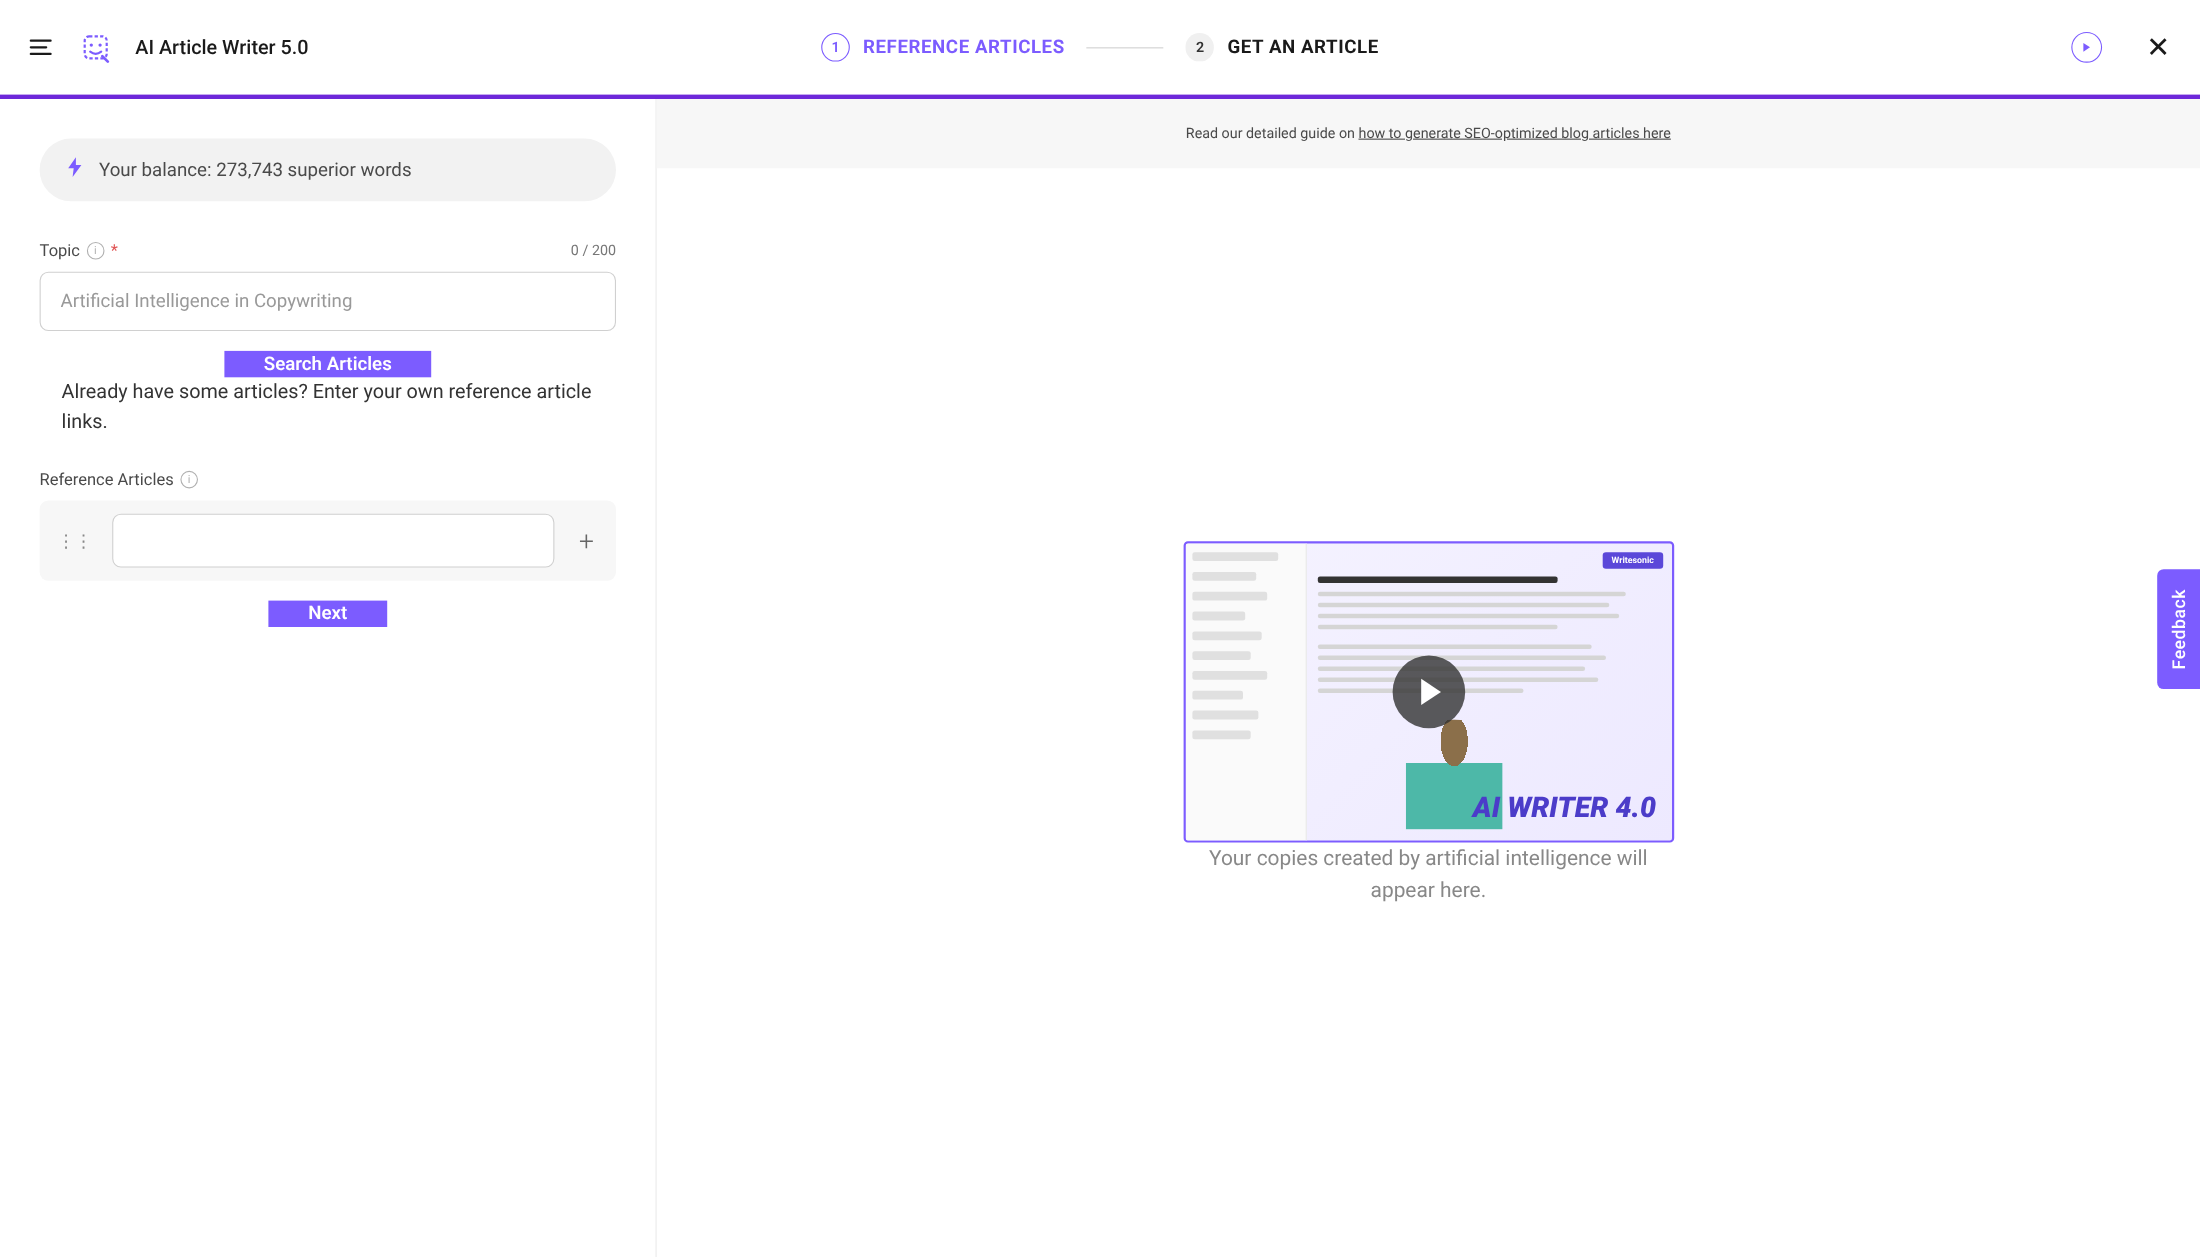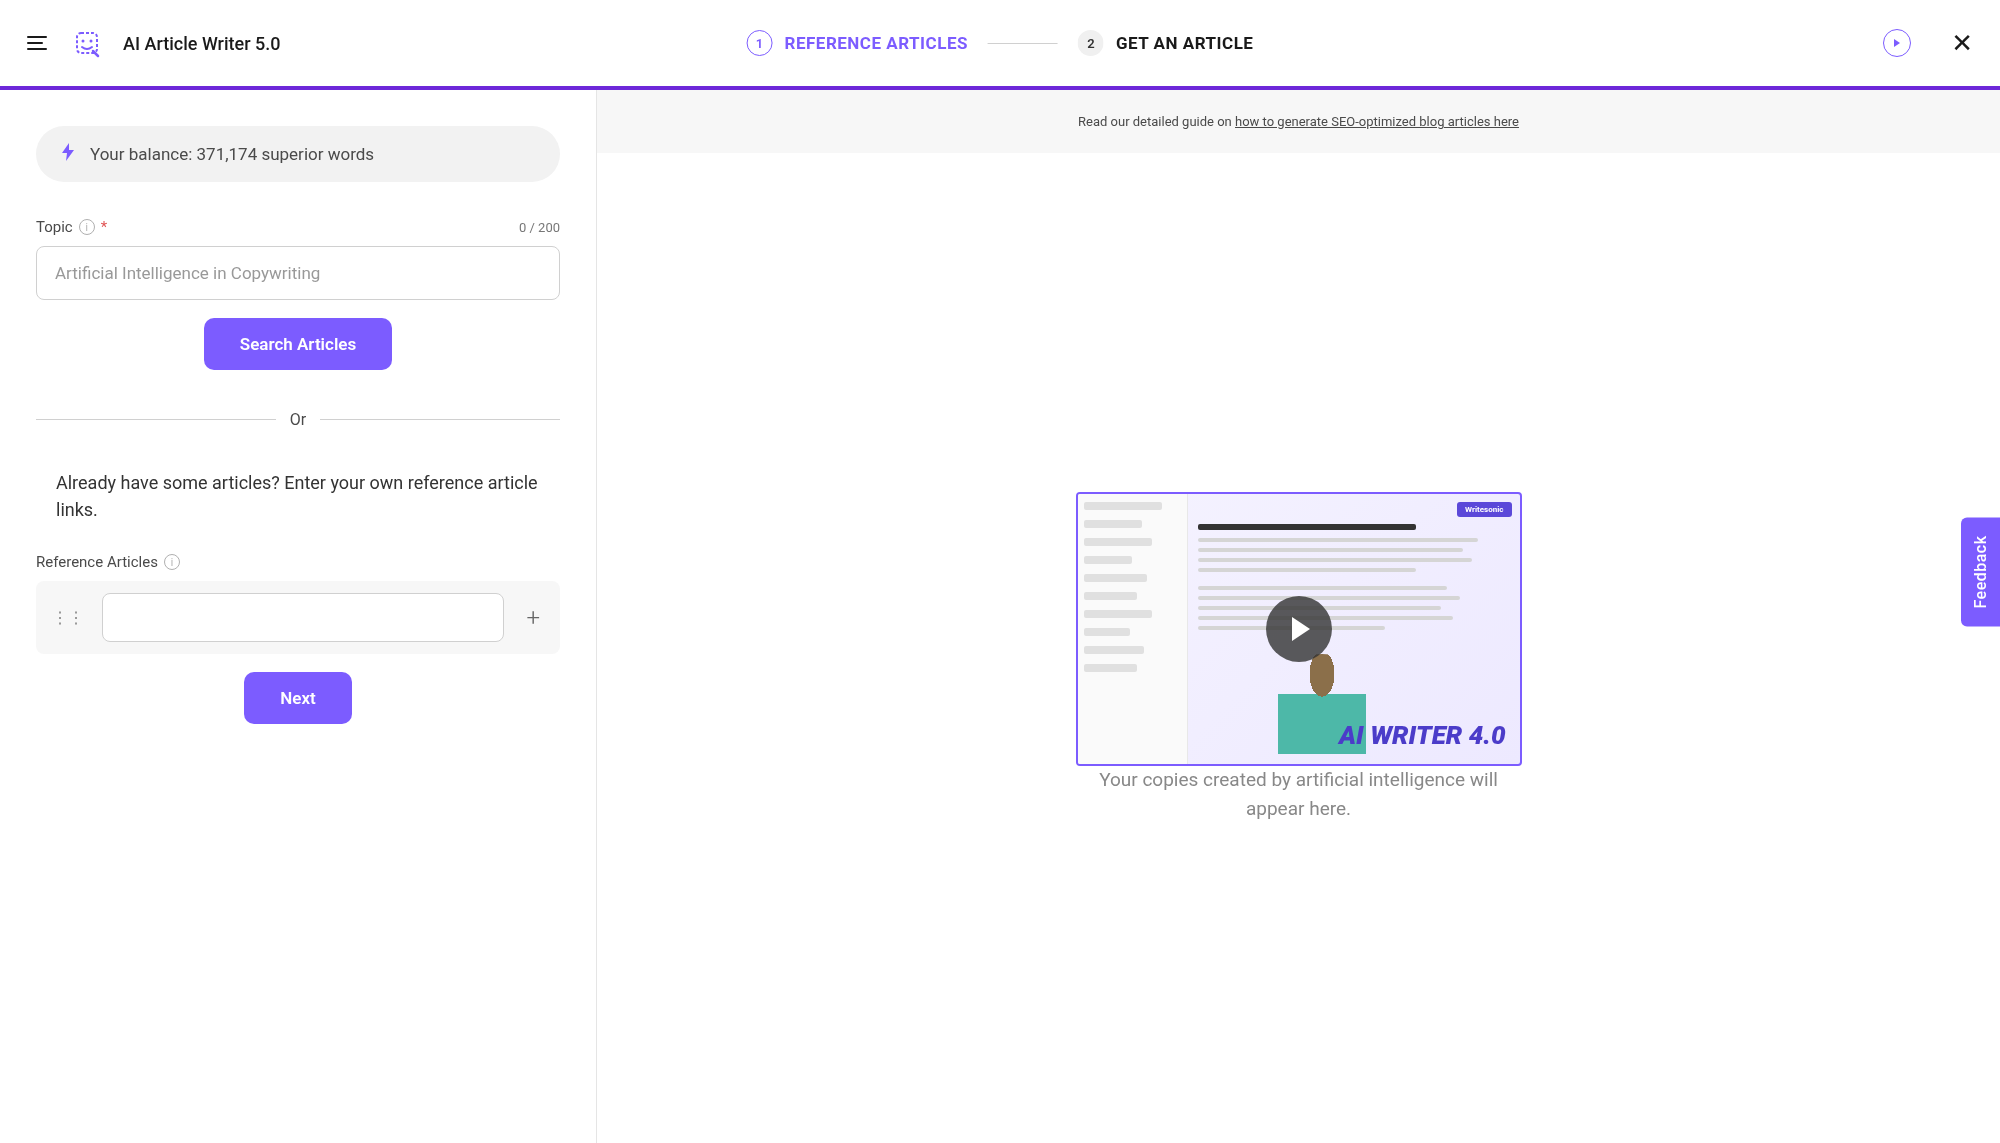--- a/index.html
+++ b/index.html
@@ -225,22 +225,22 @@
     .topic-input::placeholder {
       color: #999;
     }
 
     .btn-primary {
       display: block;
       margin: 18px auto 0;
       background: #7c5cff;
       color: #fff;
       border: none;
-      padding: 16px 36px;
-      border-radius: 10px;
+      padding: 2px 36px;
+      border-radius: 0;
       font-size: 17px;
       font-weight: 600;
       cursor: pointer;
     }
 
     .or-divider {
       display: flex;
       align-items: center;
       margin: 40px 0;
       gap: 14px;
@@ -517,41 +517,36 @@
 
 <div class="main">
 
   <div class="sidebar">
     <div class="balance-pill">
       <span class="lightning-icon">
         <svg width="16" height="20" viewBox="0 0 16 20">
           <path d="M 9 1 L 2 11 L 7 11 L 6 19 L 14 8 L 9 8 Z" fill="#7c5cff"></path>
         </svg>
       </span>
-      <span class="balance-text">Your balance: 371,174 superior words</span>
+      <span class="balance-text">Your balance: 273,743 superior words</span>
     </div>
 
     <div class="field-label-row">
       <span class="field-label">
         <span>Topic</span>
         <span class="info-icon">i</span>
         <span class="required">*</span>
       </span>
       <span class="char-count">0 / 200</span>
     </div>
 
     <input type="text" class="topic-input" placeholder="Artificial Intelligence in Copywriting" style="">
 
     <button class="btn-primary">Search Articles</button>
 
-    <div class="or-divider">
-      <div class="or-line"></div>
-      <span class="or-text">Or</span>
-      <div class="or-line"></div>
-    </div>
 
     <p class="own-articles-text">Already have some articles? Enter your own reference article links.</p>
 
     <div class="field-label">
       <span>Reference Articles</span>
       <span class="info-icon">i</span>
     </div>
 
     <div class="ref-input-row">
       <span class="drag-handle">⋮⋮</span>

